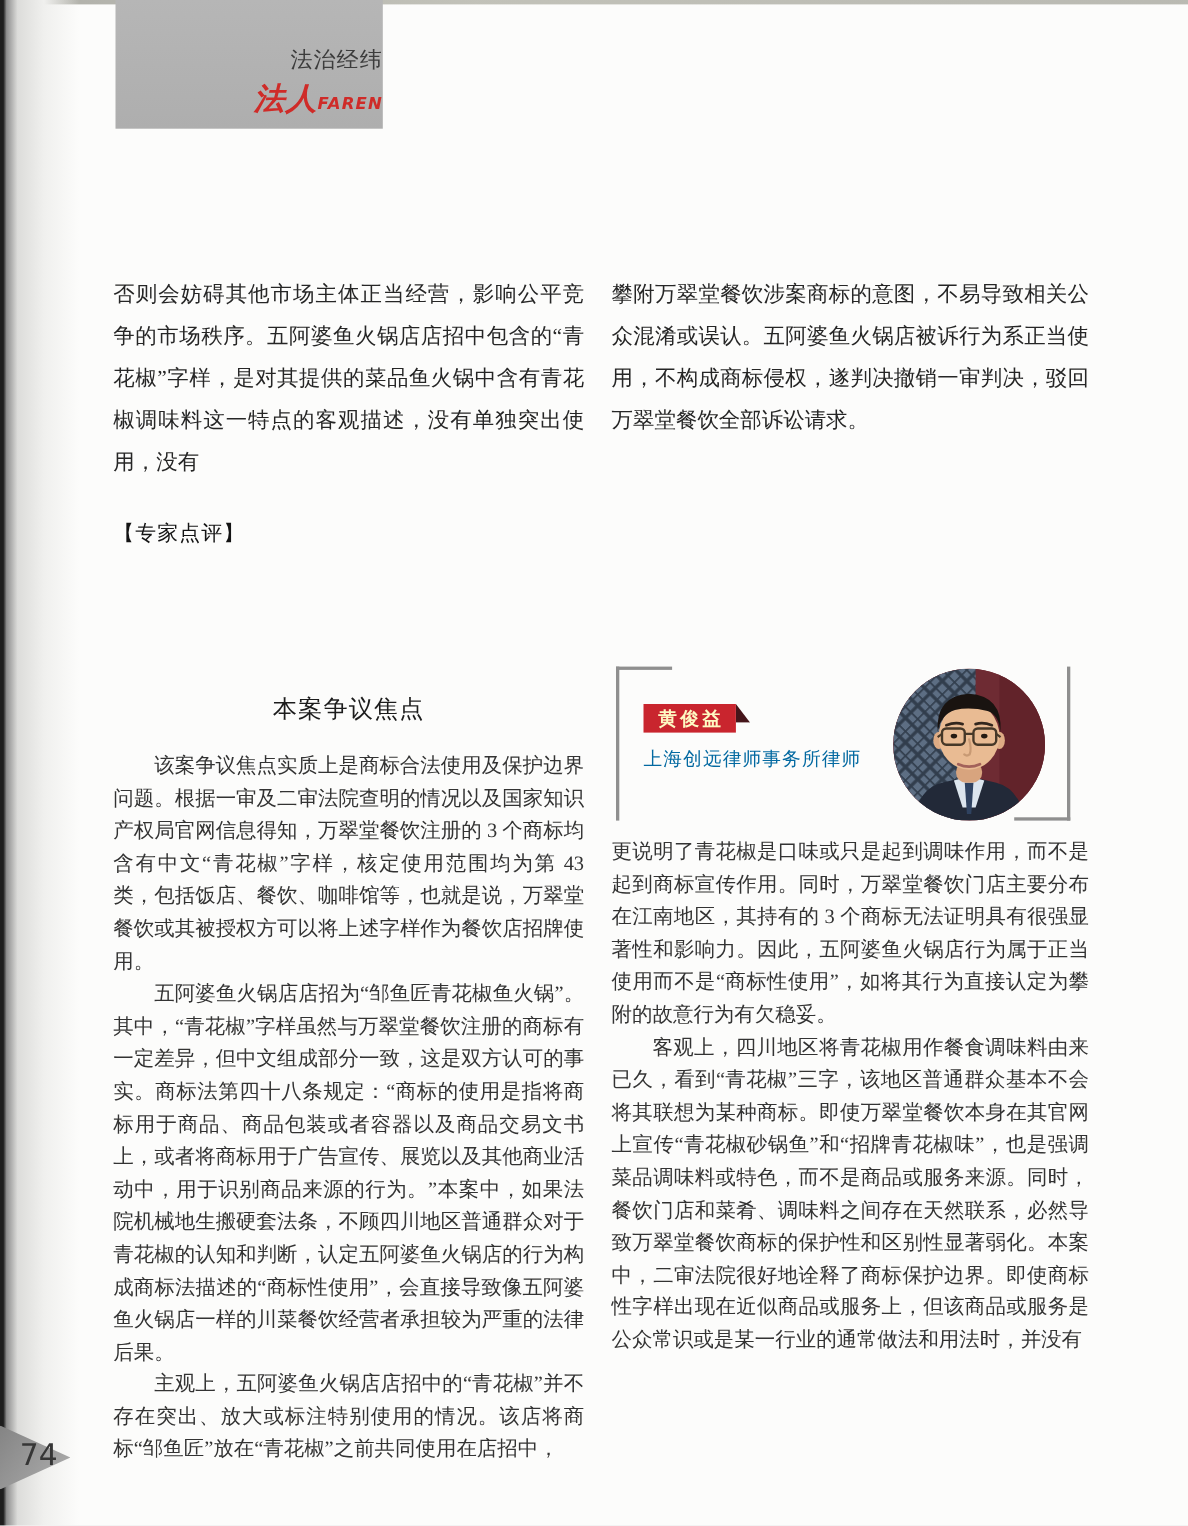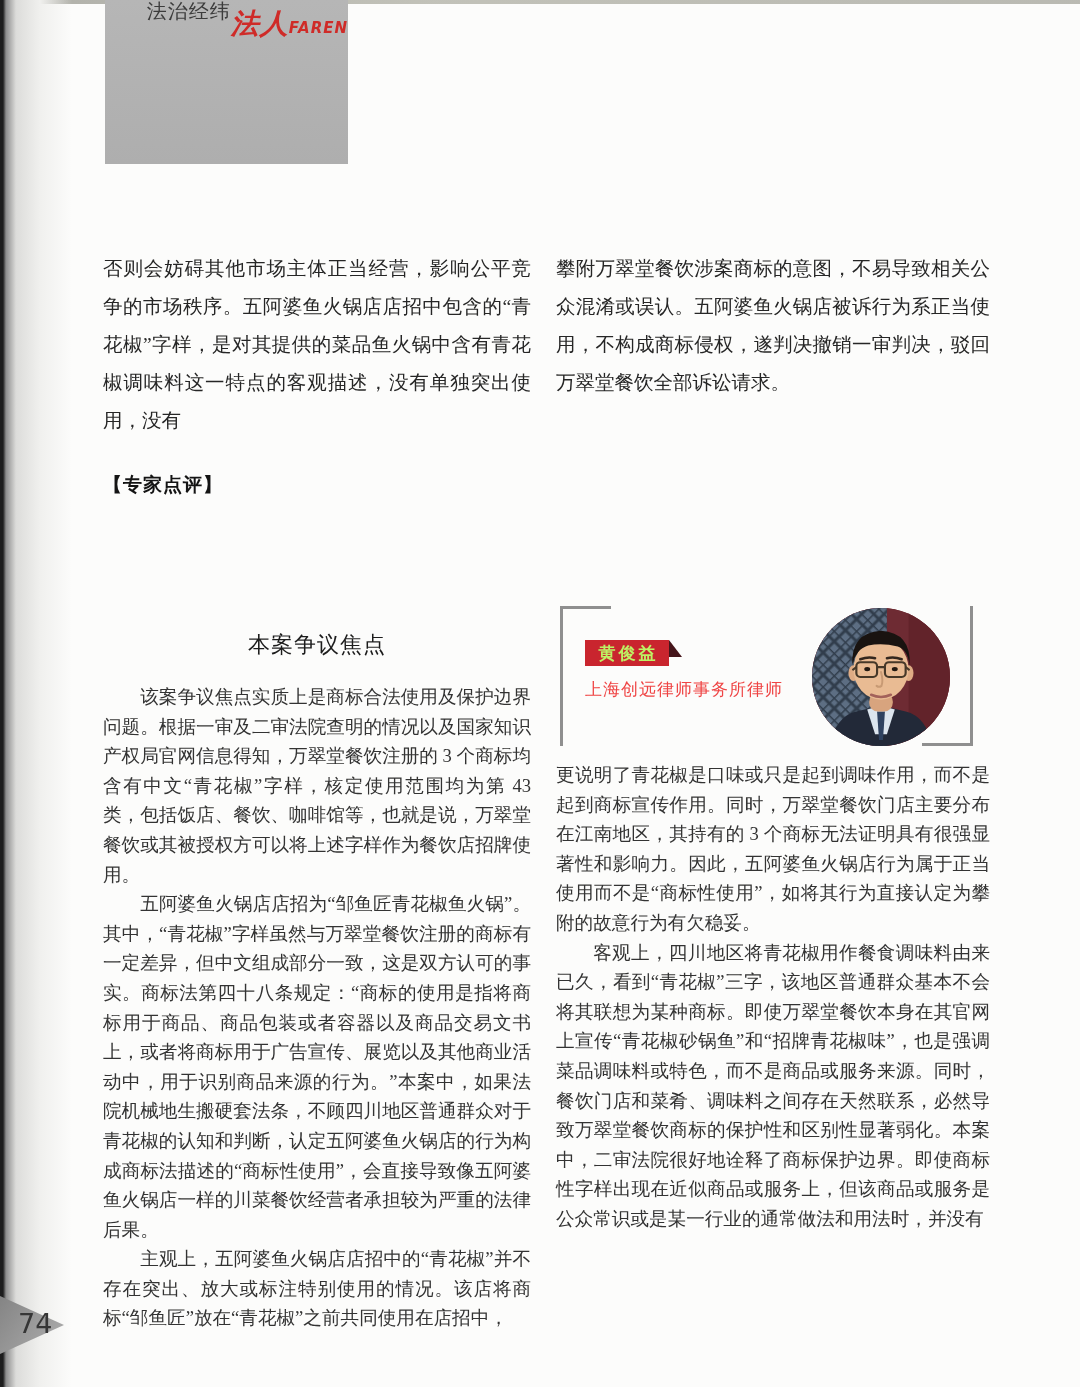--- a/index.html
+++ b/index.html
@@ -17,45 +17,46 @@
     position:absolute; left:0; top:0; width:1080px; height:4px;
     background:linear-gradient(to right,#9d9d95,#b3b3a8 40%,#a9a9a0);
     opacity:.8;
   }
   .edge-left {
     position:absolute; left:0; top:0; bottom:0; width:72px;
     background:linear-gradient(to right,#1d1d1d 0px,#1d1d1d 3px,#8e8e8e 6px,#dcdcda 16px,#f0f0ee 40px,rgba(252,252,251,0) 72px);
   }
   
   .header-box {
-    position:absolute; left:105px; top:0; width:243px; height:164px;
+    position:absolute; left:105px; top:0; width:243px; height:117px;
     background:linear-gradient(to bottom,#b6b6b6,#aeaeae);
-    display:flex; flex-direction:row; justify-content:flex-end;
+    display:flex; flex-direction:column; justify-content:flex-end;
     padding:0 0 8px 11px;
+    align-items:flex-end;
   }
   .section-label {
     font-family:"DejaVu Sans","Liberation Sans",sans-serif;
     font-size:20px; color:#3c3c3c; letter-spacing:1px; line-height:1.15;
   }
   .logo { margin-top:5px; display:flex; align-items:baseline; font-style:italic; font-weight:bold; color:#cf2b28; }
   .logo-cn { font-size:28px; font-family:"DejaVu Sans","Liberation Sans",sans-serif; letter-spacing:1px; }
   .logo-en { font-size:15px; font-family:"DejaVu Sans","Liberation Sans",sans-serif; letter-spacing:1px; }
   
   .intro-col {
     position:absolute; top:250px;
     font-size:19.5px; line-height:38px;
     text-align:justify; text-justify:inter-ideograph;
     color:#262626;
   }
   .intro-left  { left:103px; width:428px; }
   .intro-right { left:556px; width:434px; }
   
   .kicker {
     position:absolute; left:103px; top:472px;
-    font-size:19px; font-weight:bold; color:#141414; letter-spacing:1px;
+    font-size:19px; font-weight:normal; color:#141414; letter-spacing:1px;
   }
   .big-title {
     position:absolute; left:101px; top:504px;
     font-family:"DejaVu Sans","Liberation Sans",sans-serif;
     font-size:30px; font-weight:bold; color:#161616; letter-spacing:1px;
   }
   
   .col-left  { position:absolute; left:103px; top:630px; width:428px; }
   .col-right { position:absolute; left:556px; top:760px; width:434px; }
   .sub-heading {
@@ -70,35 +71,35 @@
   .body-par.no-indent { text-indent:0; }
   
   .profile { position:absolute; left:556px; top:600px; width:434px; height:150px; }
   .brk { position:absolute; background:#8f8f8f; }
   .brk-l-v { left:4px;  top:6px;   width:3px;  height:140px; }
   .brk-l-h { left:4px;  top:6px;   width:51px; height:3px; }
   .brk-r-v { left:414px; top:6px;  width:3px;  height:140px; }
   .brk-r-h { left:366px; top:143px; width:51px; height:3px; }
   .name-badge {
     position:absolute; left:29px; top:40px; width:84px; height:26px;
-    background:#c9252e; color:#bef264;
+    background:#c9252e; color:#fef9c3;
     font-family:"DejaVu Sans","Liberation Sans",sans-serif;
     font-size:17px; font-weight:bold; letter-spacing:3px;
     display:flex; align-items:center; justify-content:center;
     padding-left:3px;
   }
   .badge-flag {
     position:absolute; left:113px; top:40px; width:13px; height:17px;
     background:#45151a;
     clip-path:polygon(0 0,100% 100%,0 100%);
   }
   .expert-title {
     position:absolute; left:29px; top:78px;
     font-family:"DejaVu Sans","Liberation Sans",sans-serif;
-    font-size:17px; color:#ef4444; letter-spacing:1px;
+    font-size:17px; color:#0369a1; letter-spacing:1px;
   }
   .avatar {
     position:absolute; left:256px; top:8px; width:138px; height:138px;
     border-radius:50%; overflow:hidden; background:#6e2b33;
   }
   .avatar svg { display:block; width:100%; height:100%; }
   
   .page-arrow {
     position:absolute; left:0; top:1296px; width:64px; height:58px;
     background:linear-gradient(125deg,#848484,#aFaFaF);

